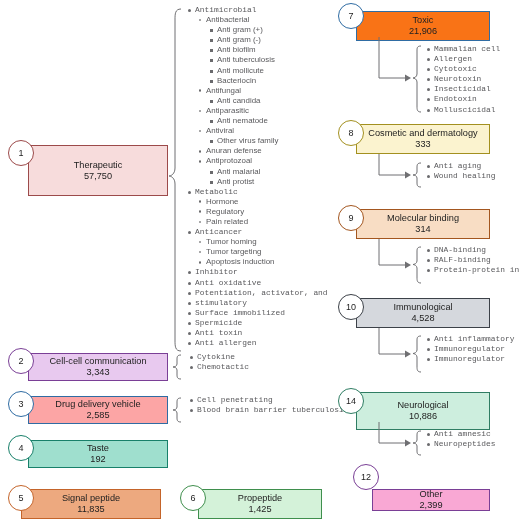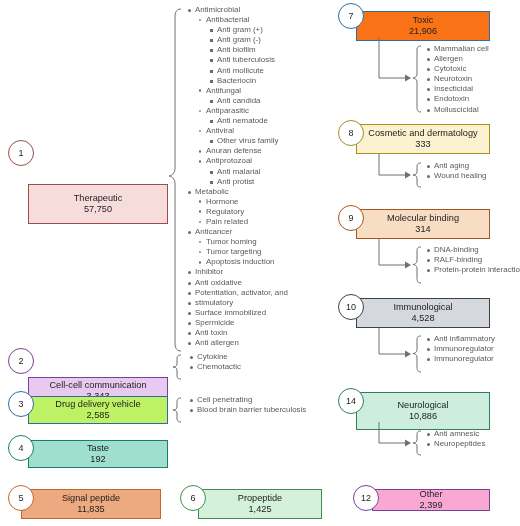--- a/index.html
+++ b/index.html
@@ -49,21 +49,21 @@
 
   
   .list{
     position:absolute;
     font-size:7.9px;
     color:#59595c;
     line-height:10.1px;
     white-space:nowrap;
   }
   .list .li{position:relative;padding-left:9px;}
-  .list .li.l1{margin-left:0px;}
+  .list .li.l1{margin-left:0px;font-family:Liberation Mono, monospace;}
   .list .li.l2{margin-left:11px;}
   .list .li.l3{margin-left:22px;}
   .list .li.l1:before{
     content:"";position:absolute;left:1.5px;top:4px;
     width:3px;height:3px;border-radius:50%;background:#6a6a6d;
   }
   .list .li.l2:before{
     content:"";position:absolute;left:1.5px;top:3.6px;
     width:2.6px;height:2.6px;border-radius:50%;
     border:0.9px solid #6a6a6d;background:transparent;box-sizing:border-box;
@@ -79,21 +79,21 @@
 
   
   .conn{position:absolute;}
   .conn svg{display:block;overflow:visible;}
 </style>
 </head>
 <body>
 
 <div id="stage">
 
-  <div class="box" style="left:28px;top:145px;width:140px;height:40px;background:#f7dcdc;border-color:#9c4a4a;margin-top:39px;">
+  <div class="box" style="left:28px;top:145px;width:140px;height:51px;background:#f7dcdc;border-color:#9c4a4a;">
     <span class="bx-title">Therapeutic</span>
     <span class="bx-count">57,750</span>
   </div>
   <div class="badge" style="left:8px;top:140px;border-color:#9c4a4a;">
     <span>1</span>
   </div>
 
   <div class="brace" style="left:168px;top:8px;">
     <svg width="16" height="344" viewBox="0 0 16 344">
       <path d="M13 1 C7 1 7 6 7 12 L7 160 C7 166 3 168 1 168 C3 168 7 170 7 176 L7 332 C7 338 7 343 13 343" fill="none" stroke="#6f6f72" stroke-width="1"></path>
@@ -130,38 +130,38 @@
     <div class="li l1">Inhibitor</div>
     <div class="li l1">Anti oxidative</div>
     <div class="li l1">Potentiation, activator, and</div>
     <div class="li l1" style="padding-left:9px;">stimulatory</div>
     <div class="li l1">Surface immobilized</div>
     <div class="li l1">Spermicide</div>
     <div class="li l1">Anti toxin</div>
     <div class="li l1">Anti allergen</div>
   </div>
 
-  <div class="box" style="left:28px;top:353px;width:140px;height:28px;background:#e8c9ef;border-color:#7a3f96;margin-top:24px;">
+  <div class="box" style="left:28px;top:353px;width:140px;height:28px;background:#e8c9ef;border-color:#7a3f96;">
     <span class="bx-title">Cell-cell communication</span>
     <span class="bx-count">3,343</span>
   </div>
   <div class="badge" style="left:8px;top:348px;border-color:#7a3f96;">
     <span>2</span>
   </div>
   <div class="brace" style="left:172px;top:354px;">
     <svg width="12" height="26" viewBox="0 0 12 26">
       <path d="M9 1 C5 1 5 3 5 6 L5 10 C5 12.5 2 13 1 13 C2 13 5 13.5 5 16 L5 20 C5 23 5 25 9 25" fill="none" stroke="#6f6f72" stroke-width="1"></path>
     </svg>
   </div>
   <div class="list" style="left:188px;top:352px;">
     <div class="li l1">Cytokine</div>
     <div class="li l1">Chemotactic</div>
   </div>
 
-  <div class="box" style="left:28px;top:396px;width:140px;height:28px;background:#bef264;border-color:#2f6ca3;">
+  <div class="box" style="left:28px;top:396px;width:140px;height:28px;background:#fca5a5;border-color:#2f6ca3;">
     <span class="bx-title">Drug delivery vehicle</span>
     <span class="bx-count">2,585</span>
   </div>
   <div class="badge" style="left:8px;top:391px;border-color:#2f6ca3;">
     <span>3</span>
   </div>
   <div class="brace" style="left:172px;top:397px;">
     <svg width="12" height="26" viewBox="0 0 12 26">
       <path d="M9 1 C5 1 5 3 5 6 L5 10 C5 12.5 2 13 1 13 C2 13 5 13.5 5 16 L5 20 C5 23 5 25 9 25" fill="none" stroke="#6f6f72" stroke-width="1"></path>
     </svg>
@@ -314,17 +314,17 @@
   </div>
   <div class="list" style="left:425px;top:429px;">
     <div class="li l1">Anti amnesic</div>
     <div class="li l1">Neuropeptides</div>
   </div>
 
   <div class="box" style="left:372px;top:489px;width:118px;height:22px;background:#f9a8d4;border-color:#7a3f96;">
     <span class="bx-title">Other</span>
     <span class="bx-count">2,399</span>
   </div>
-  <div class="badge" style="left:353px;top:485px;border-color:#7a3f96;">
+  <div class="badge" style="left:353px;top:464px;border-color:#7a3f96;">
     <span>12</span>
   </div>
 
 </div>
 
 </body></html>

